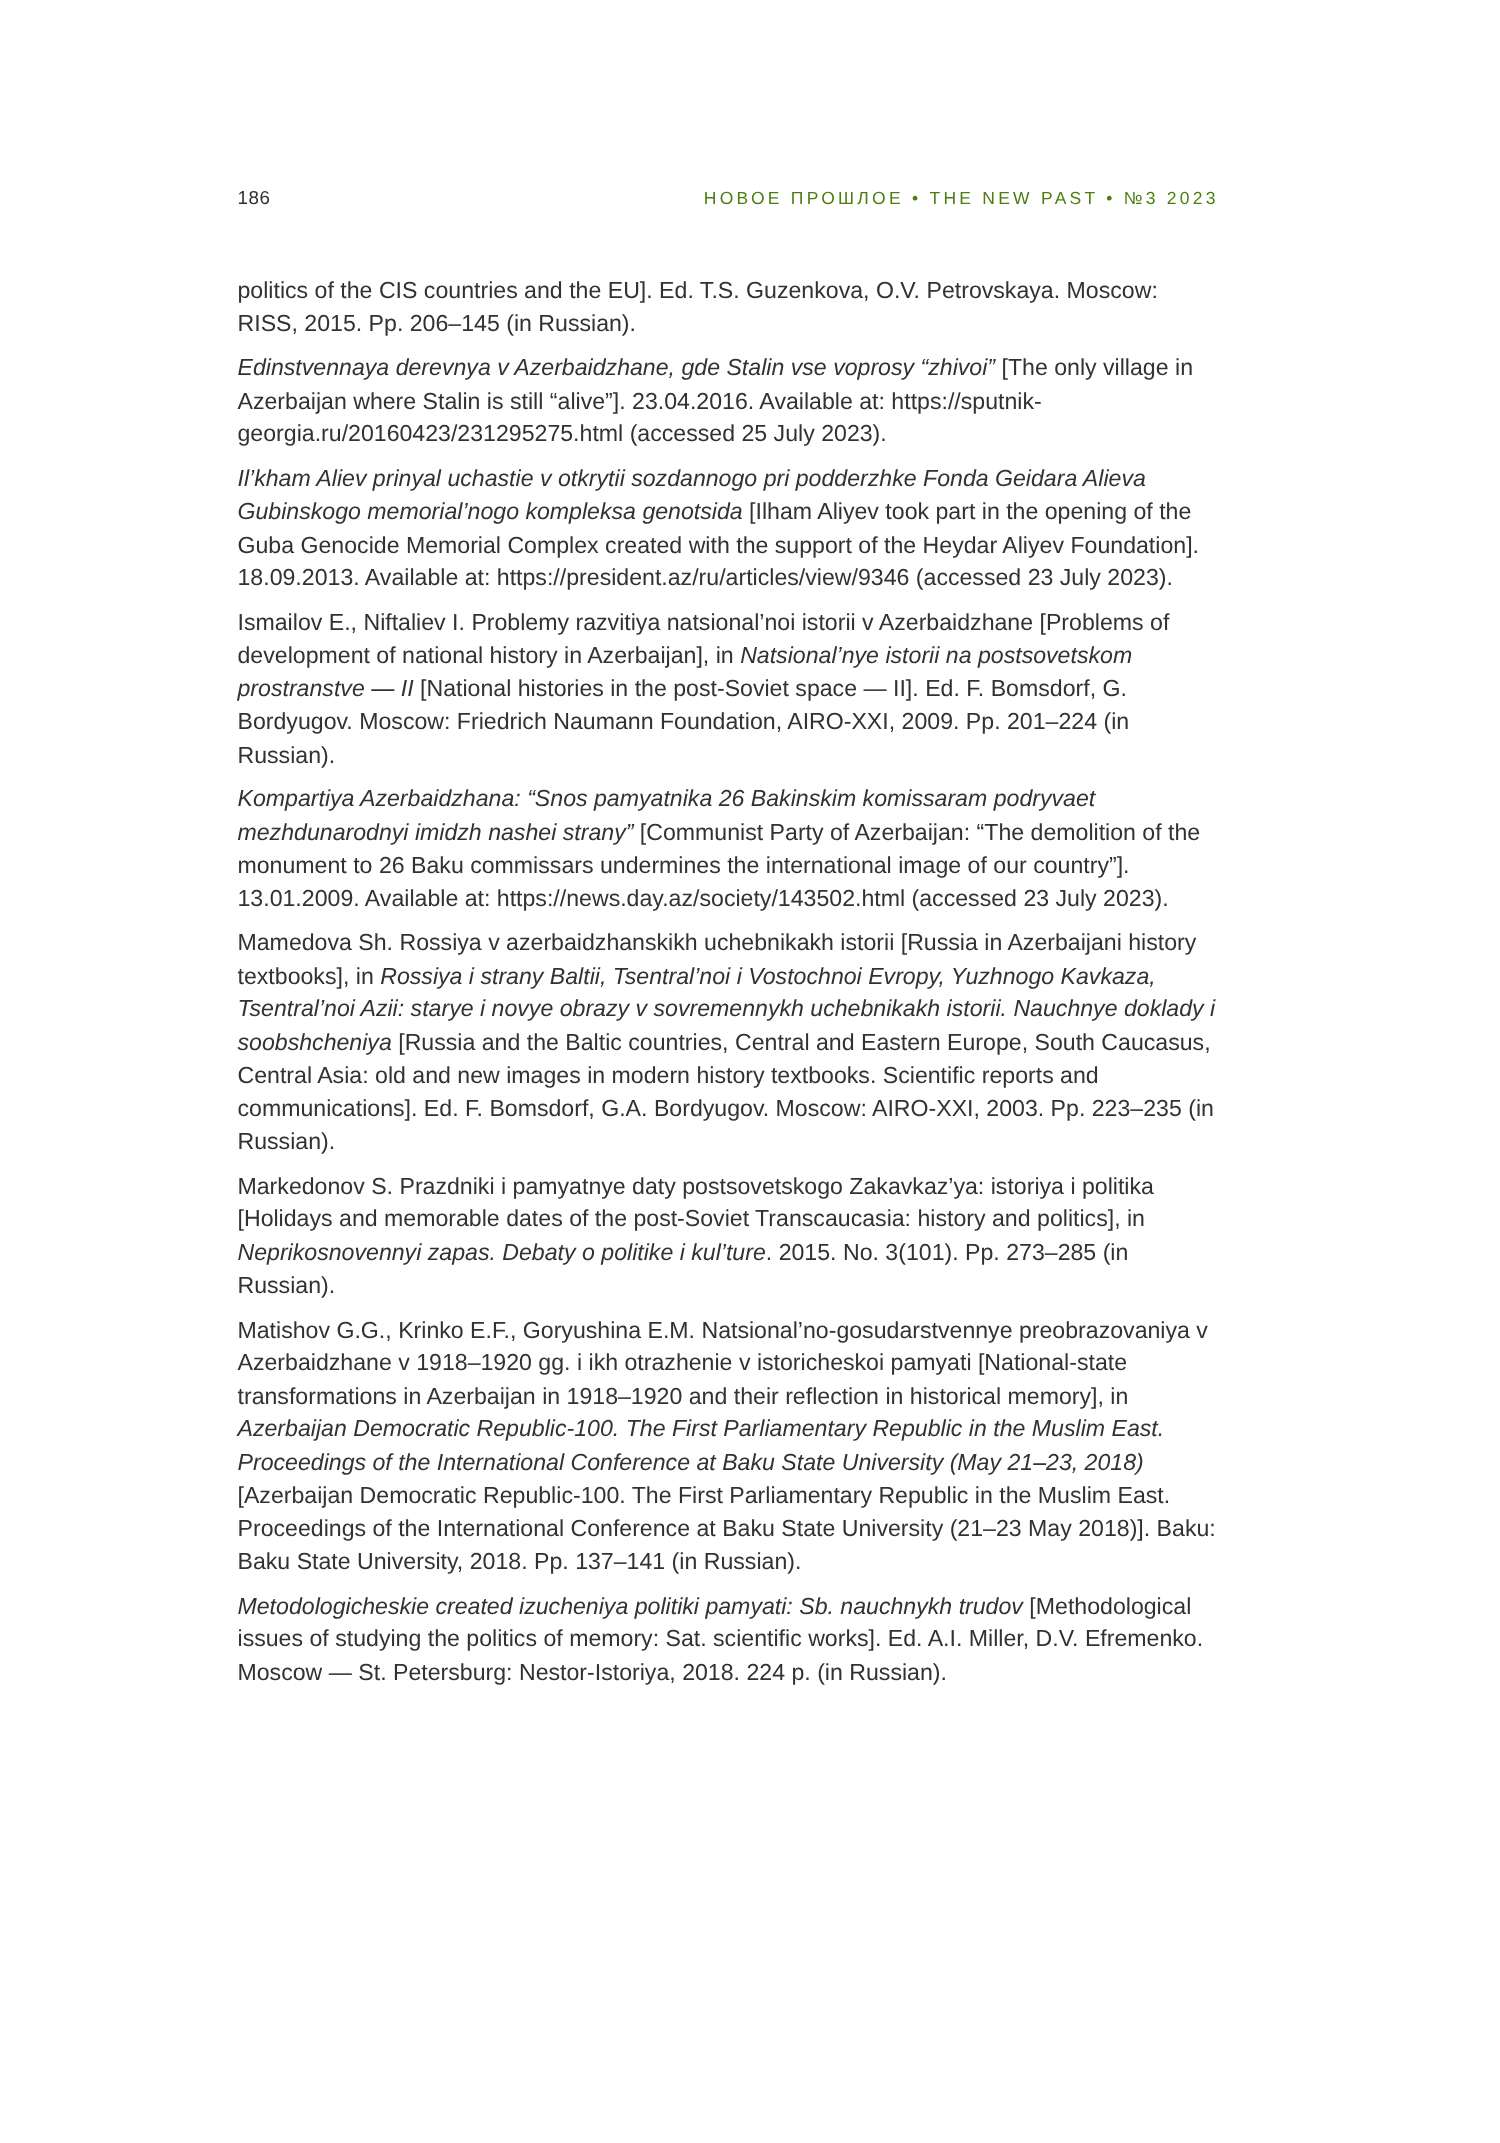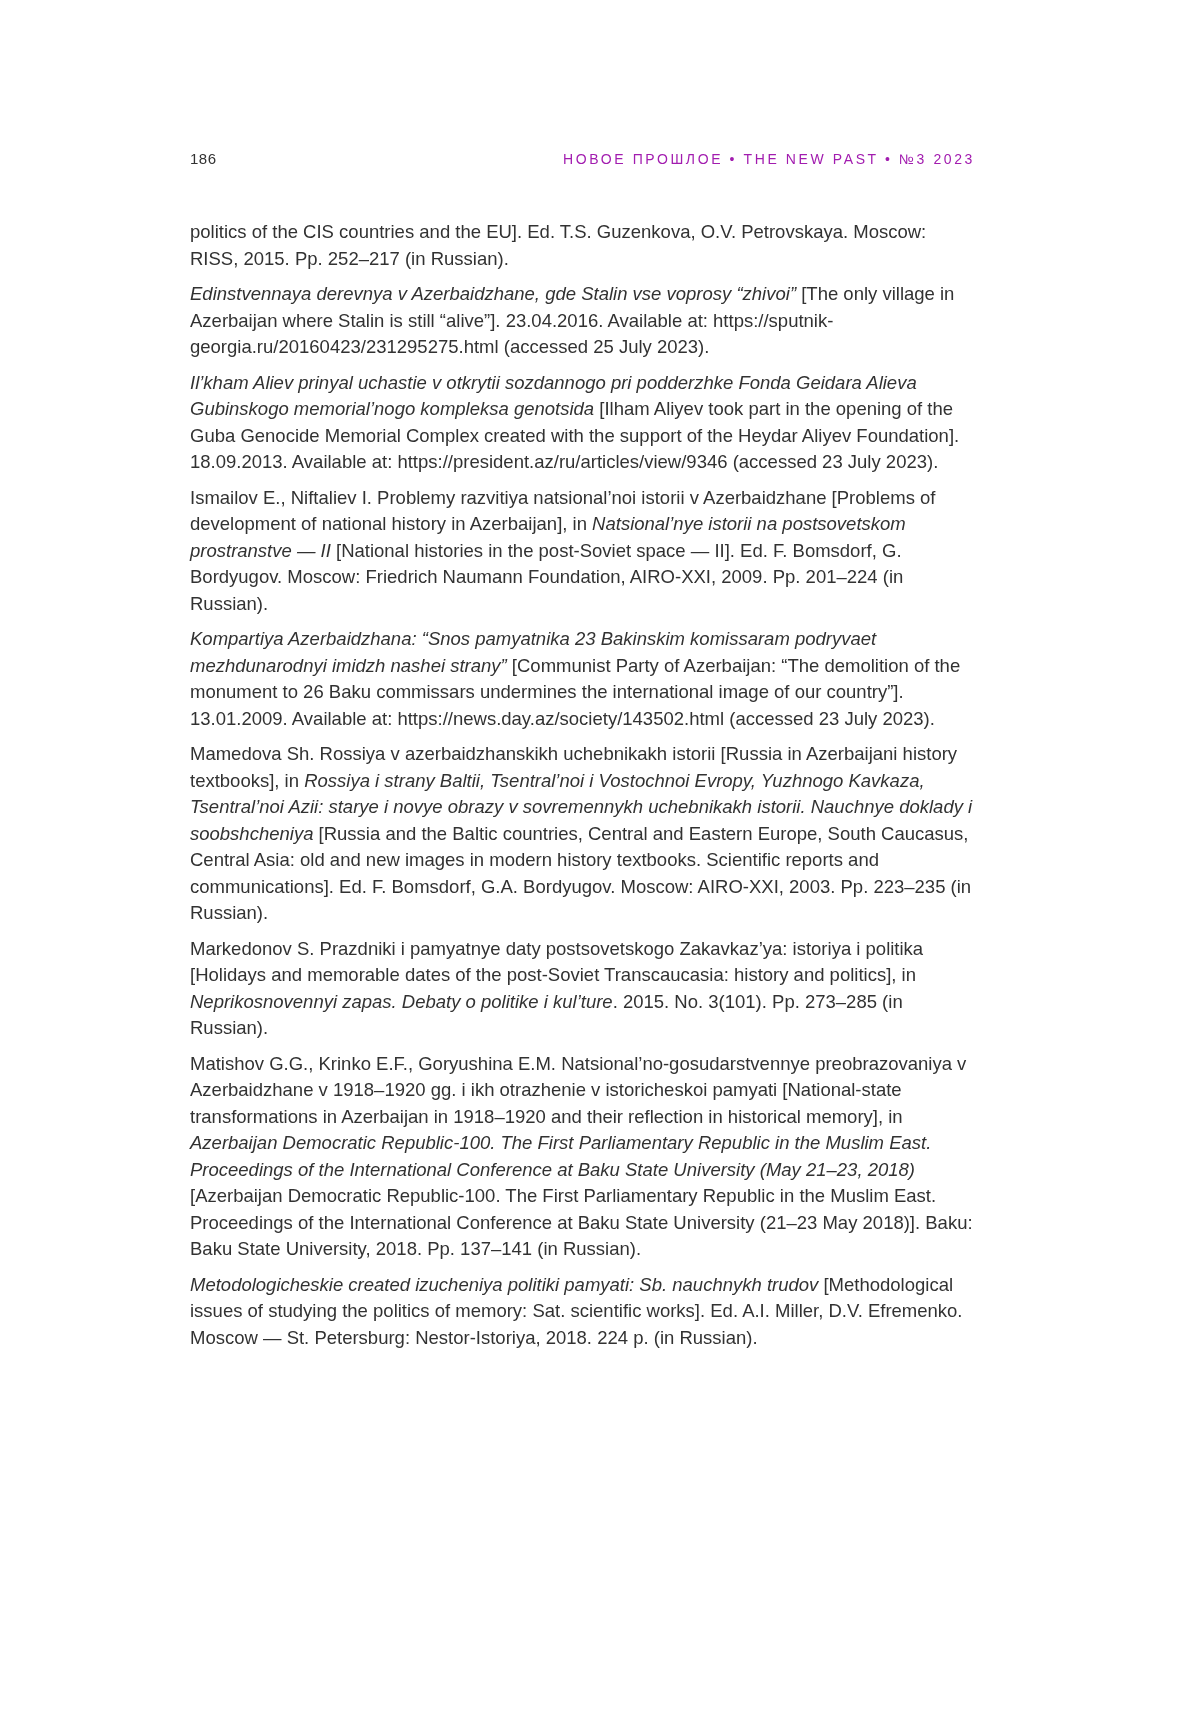--- a/index.html
+++ b/index.html
@@ -28,21 +28,21 @@
     margin-bottom: 52px;
   }
   .page-number {
     font-size: 15px;
     letter-spacing: 0.5px;
     color: #323232;
   }
   .running-head {
     font-size: 14px;
     letter-spacing: 2.6px;
-    color: #a21caf;
+    color: #4d7c0f;
     white-space: nowrap;
   }
   .references {
     text-align: left;
   }
   .reference {
     margin: 0 0 9px 0;
     font-size: 18.5px;
     line-height: 26.5px;
     color: #323232;
@@ -54,23 +54,23 @@
 </head>
 <body>
 
 <div class="page">
   <header class="running-header">
     <span class="page-number">186</span>
     <span class="running-head">НОВОЕ ПРОШЛОЕ • THE NEW PAST • №3 2023</span>
   </header>
 
   <main class="references" id="references">
-      <p class="reference"><span>politics of the CIS countries and the EU]. Ed. T.S. Guzenkova, O.V. Petrovskaya. Moscow: RISS, 2015. Pp. 252–217 (in Russian).</span></p>
+      <p class="reference"><span>politics of the CIS countries and the EU]. Ed. T.S. Guzenkova, O.V. Petrovskaya. Moscow: RISS, 2015. Pp. 206–145 (in Russian).</span></p>
       <p class="reference"><em>Edinstvennaya derevnya v Azerbaidzhane, gde Stalin vse voprosy “zhivoi” </em><span>[The only village in Azerbaijan where Stalin is still “alive”]. 23.04.2016. Available at: https://sputnik-georgia.ru/20160423/231295275.html (accessed 25 July 2023).</span></p>
       <p class="reference"><em>Il’kham Aliev prinyal uchastie v otkrytii sozdannogo pri podderzhke Fonda Geidara Alieva Gubinskogo memorial’nogo kompleksa genotsida </em><span>[Ilham Aliyev took part in the opening of the Guba Genocide Memorial Complex created with the support of the Heydar Aliyev Foundation]. 18.09.2013. Available at: https://president.az/ru/articles/view/9346 (accessed 23 July 2023).</span></p>
       <p class="reference"><span>Ismailov E., Niftaliev I. Problemy razvitiya natsional’noi istorii v Azerbaidzhane [Problems of development of national history in Azerbaijan], in </span><em>Natsional’nye istorii na postsovetskom prostranstve — II </em><span>[National histories in the post-Soviet space — II]. Ed. F. Bomsdorf, G. Bordyugov. Moscow: Friedrich Naumann Foundation, AIRO-XXI, 2009. Pp. 201–224 (in Russian).</span></p>
-      <p class="reference"><em>Kompartiya Azerbaidzhana: “Snos pamyatnika 23 Bakinskim komissaram podryvaet mezhdunarodnyi imidzh nashei strany” </em><span>[Communist Party of Azerbaijan: “The demolition of the monument to 26 Baku commissars undermines the international image of our country”]. 13.01.2009. Available at: https://news.day.az/society/143502.html (accessed 23 July 2023).</span></p>
+      <p class="reference"><em>Kompartiya Azerbaidzhana: “Snos pamyatnika 26 Bakinskim komissaram podryvaet mezhdunarodnyi imidzh nashei strany” </em><span>[Communist Party of Azerbaijan: “The demolition of the monument to 26 Baku commissars undermines the international image of our country”]. 13.01.2009. Available at: https://news.day.az/society/143502.html (accessed 23 July 2023).</span></p>
       <p class="reference"><span>Mamedova Sh. Rossiya v azerbaidzhanskikh uchebnikakh istorii [Russia in Azerbaijani history textbooks], in </span><em>Rossiya i strany Baltii, Tsentral’noi i Vostochnoi Evropy, Yuzhnogo Kavkaza, Tsentral’noi Azii: starye i novye obrazy v sovremennykh uchebnikakh istorii. Nauchnye doklady i soobshcheniya </em><span>[Russia and the Baltic countries, Central and Eastern Europe, South Caucasus, Central Asia: old and new images in modern history textbooks. Scientific reports and communications]. Ed. F. Bomsdorf, G.A. Bordyugov. Moscow: AIRO-XXI, 2003. Pp. 223–235 (in Russian).</span></p>
       <p class="reference"><span>Markedonov S. Prazdniki i pamyatnye daty postsovetskogo Zakavkaz’ya: istoriya i politika [Holidays and memorable dates of the post-Soviet Transcaucasia: history and politics], in </span><em>Neprikosnovennyi zapas. Debaty o politike i kul’ture</em><span>. 2015. No. 3(101). Pp. 273–285 (in Russian).</span></p>
       <p class="reference"><span>Matishov G.G., Krinko E.F., Goryushina E.M. Natsional’no-gosudarstvennye preobrazovaniya v Azerbaidzhane v 1918–1920 gg. i ikh otrazhenie v istoricheskoi pamyati [National-state transformations in Azerbaijan in 1918–1920 and their reflection in historical memory], in </span><em>Azerbaijan Democratic Republic-100. The First Parliamentary Republic in the Muslim East. Proceedings of the International Conference at Baku State University (May 21–23, 2018) </em><span>[Azerbaijan Democratic Republic-100. The First Parliamentary Republic in the Muslim East. Proceedings of the International Conference at Baku State University (21–23 May 2018)]. Baku: Baku State University, 2018. Pp. 137–141 (in Russian).</span></p>
       <p class="reference"><em>Metodologicheskie created izucheniya politiki pamyati: Sb. nauchnykh trudov </em><span>[Methodological issues of studying the politics of memory: Sat. scientific works]. Ed. A.I. Miller, D.V. Efremenko. Moscow — St. Petersburg: Nestor-Istoriya, 2018. 224 p. (in Russian).</span></p>
     </main>
 </div>
 
 </body></html>

